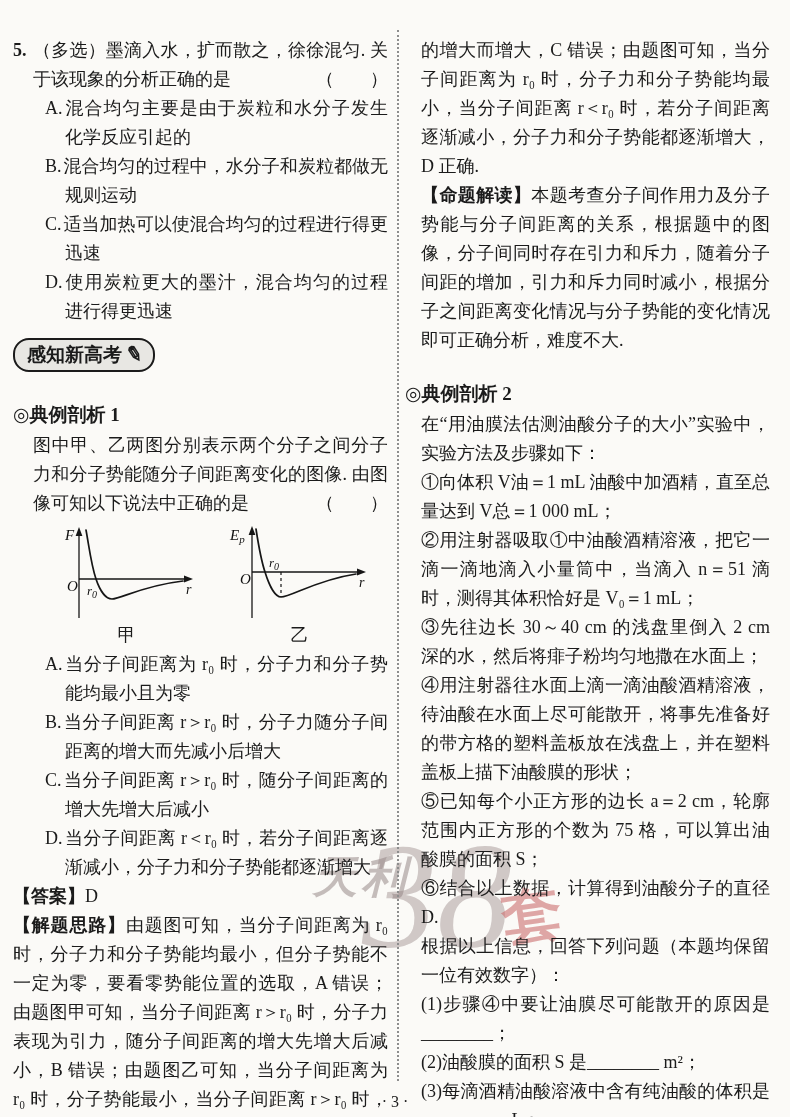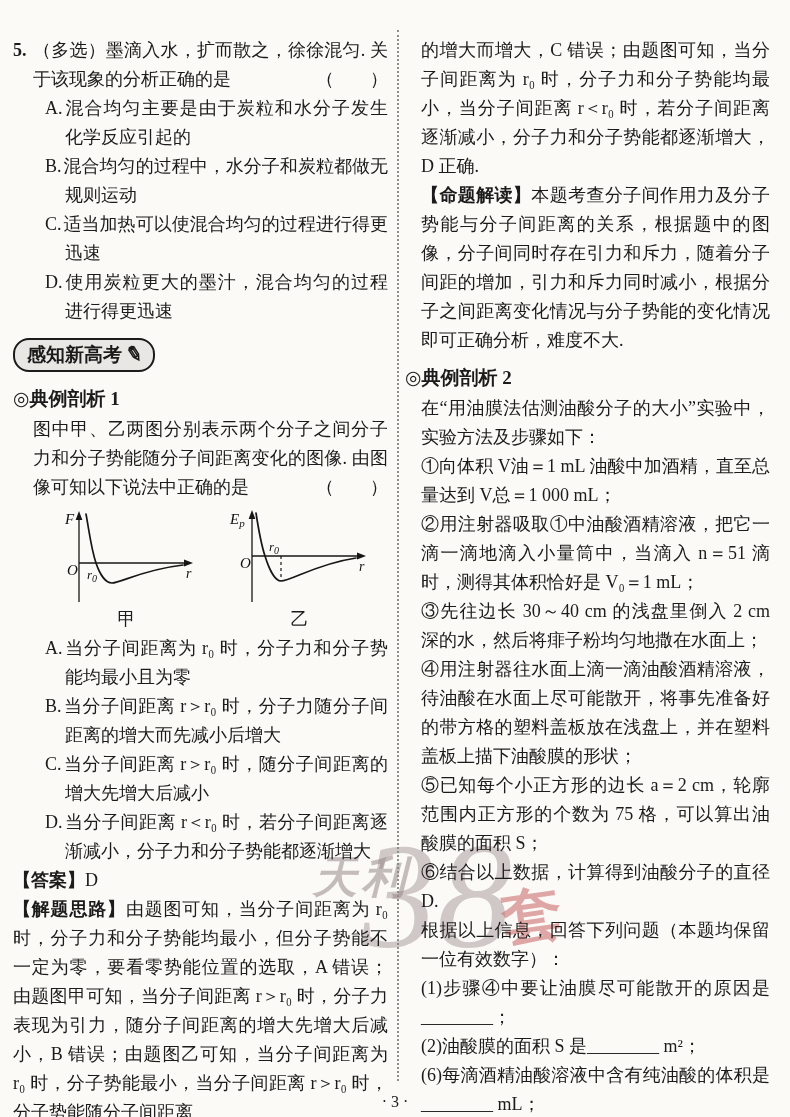--- a/index.html
+++ b/index.html
@@ -61,21 +61,21 @@
     line-height:26px;
   }
   .badge .pen{
     display:inline-block;
     font-size:20px;
     margin-left:4px;
     transform:rotate(12deg);
   }
   .ex-head{
     font-weight:bold;
-    margin-top:8px;
+    margin-top:24px;
     margin-bottom:2px;
     font-size:19px;
   }
   .bold{font-weight:bold;}
   .figure{
     display:flex;
     gap:18px;
     margin:6px 0 4px 36px;
   }
   .graph{width:155px;}
@@ -212,19 +212,19 @@
       <p>④用注射器往水面上滴一滴油酸酒精溶液，待油酸在水面上尽可能散开，将事先准备好的带方格的塑料盖板放在浅盘上，并在塑料盖板上描下油酸膜的形状；</p>
       <p>⑤已知每个小正方形的边长 a＝2 cm，轮廓范围内正方形的个数为 75 格，可以算出油酸膜的面积 S；</p>
       <p>⑥结合以上数据，计算得到油酸分子的直径 D.</p>
     </div>
 
     <p class="indent16">根据以上信息，回答下列问题（本题均保留一位有效数字）：</p>
 
     <div class="indent16">
       <p><span>(1)步骤④中要让油膜尽可能散开的原因是</span><span class="blank">________</span><span>；</span></p>
       <p><span>(2)油酸膜的面积 S 是</span><span class="blank">________</span><span> m²；</span></p>
-      <p><span>(6)每滴酒精油酸溶液中含有纯油酸的体积是</span><span class="blank">________</span><span> mL；</span></p>
+      <p><span>(3)每滴酒精油酸溶液中含有纯油酸的体积是</span><span class="blank">________</span><span> mL；</span></p>
     </div>
 
   </div>
 </div>
 
 <div class="page-num">· 3 ·</div>
 
 </body></html>

